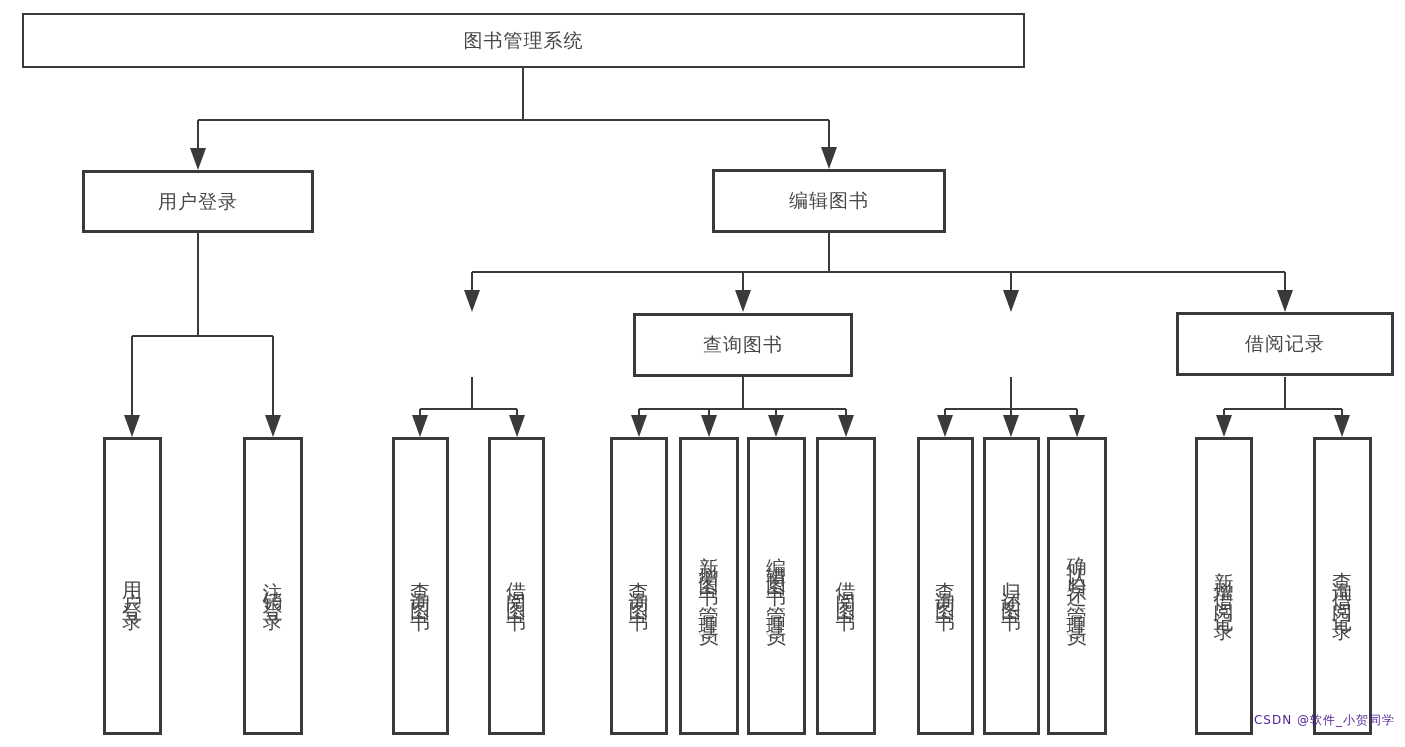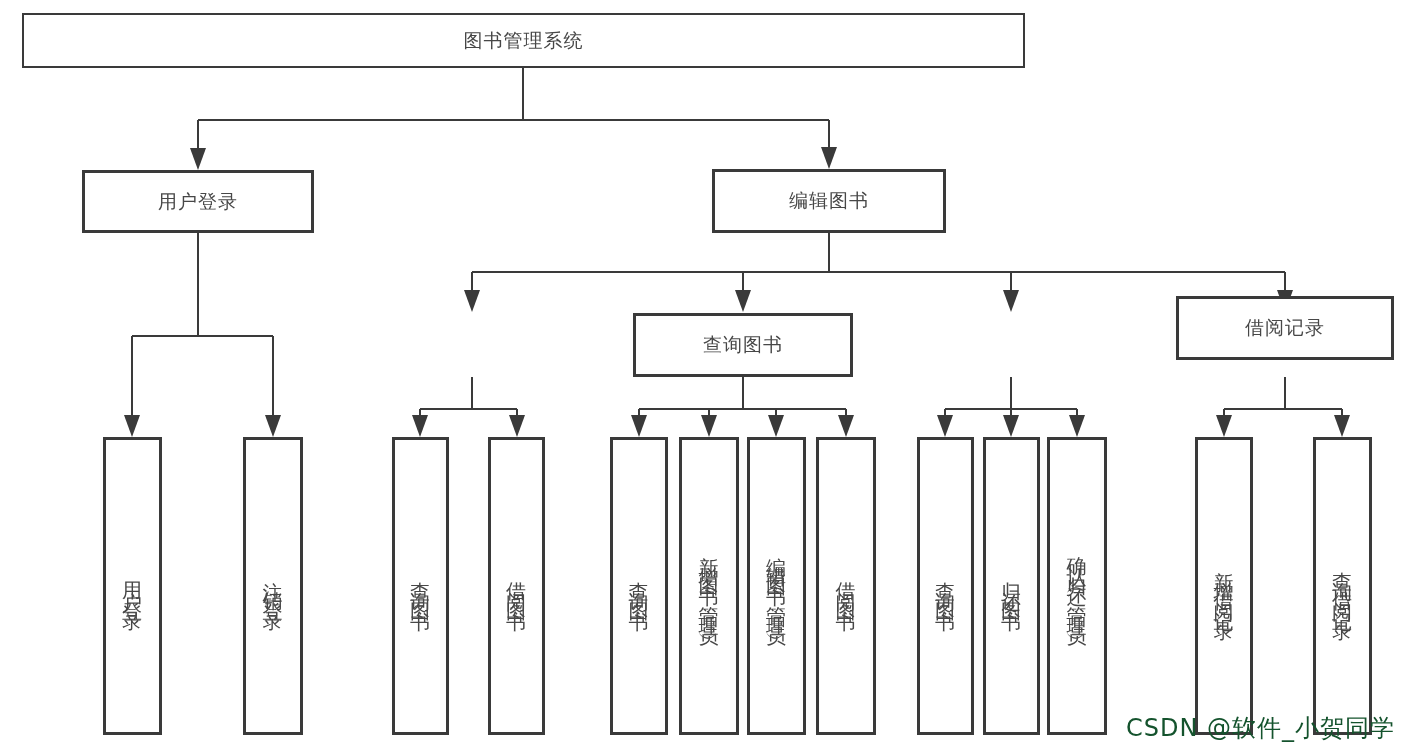--- a/index.html
+++ b/index.html
@@ -26,22 +26,22 @@
     writing-mode:vertical-rl;
     text-orientation:mixed;
     font-size:20px;
     letter-spacing:10px;
     line-height:1;
     white-space:nowrap;
   }
   .watermark{
     position:absolute;
     right:10px;top:712px;
-    font-size:24px;
-    color:#14532d;
+    font-size:12px;
+    color:#4c1d95;
     letter-spacing:1px;
     z-index:2;
     white-space:nowrap;
   }
 </style>
 </head>
 <body>
 
 <div class="stage">
 
@@ -86,21 +86,21 @@
   <div class="box" style="left:82px;top:170px;width:232px;height:63px">
     <span class="hlabel">用户登录</span>
   </div>
   <div class="box" style="left:712px;top:169px;width:234px;height:64px">
     <span class="hlabel">编辑图书</span>
   </div>
 
   <div class="box" style="left:633px;top:313px;width:220px;height:64px">
     <span class="hlabel">查询图书</span>
   </div>
-  <div class="box" style="left:1176px;top:296px;width:218px;height:64px">
+  <div class="box" style="left:1176px;top:312px;width:218px;height:64px">
     <span class="hlabel">借阅记录</span>
   </div>
 
   <div class="box" style="left:103px;top:437px;width:59px;height:298px">
     <span class="vtext">用户登录</span>
   </div>
   <div class="box" style="left:243px;top:437px;width:60px;height:298px">
     <span class="vtext">注销登录</span>
   </div>
 

